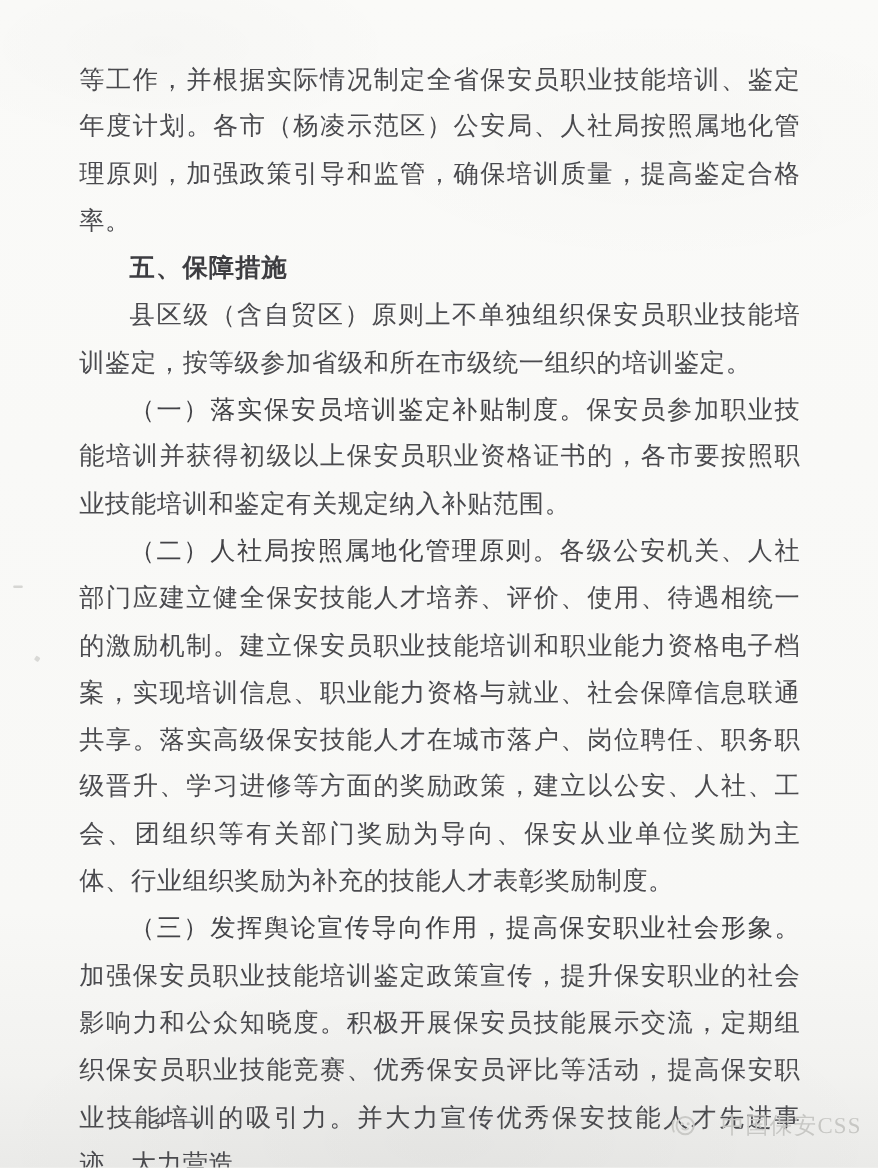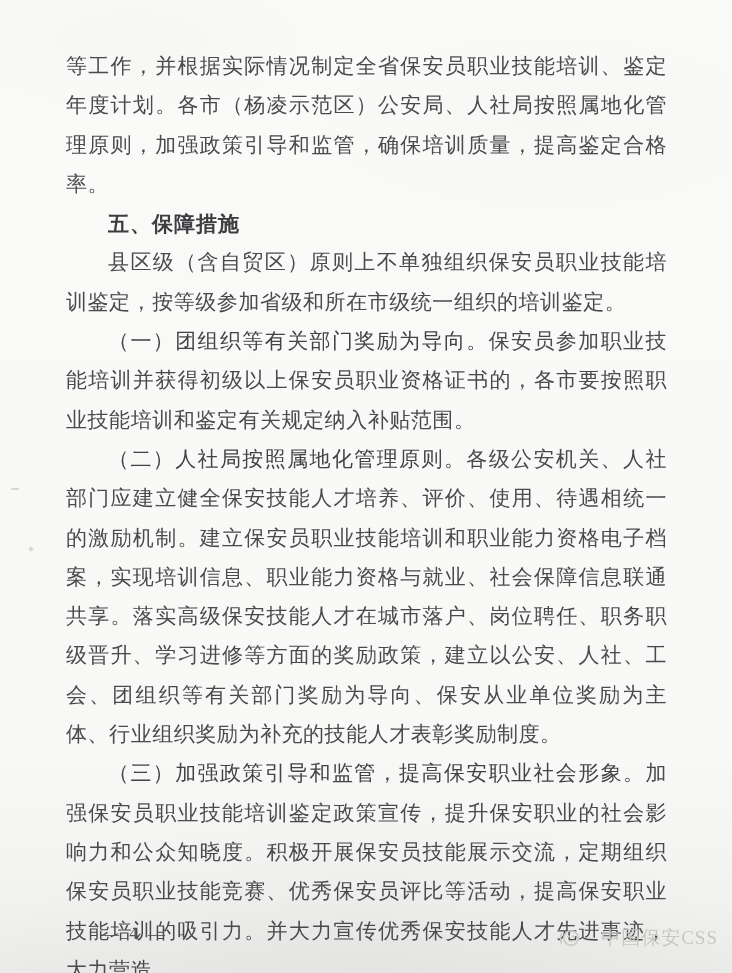--- a/index.html
+++ b/index.html
@@ -74,27 +74,27 @@
 
   <div class="content">
     <p class="para no-indent">
       <span>等工作，并根据实际情况制定全省保安员职业技能培训、鉴定年度计划。各市（杨凌示范区）公安局、人社局按照属地化管理原则，加强政策引导和监管，确保培训质量，提高鉴定合格率。</span>
     </p>
     <p class="para heading">五、保障措施</p>
     <p class="para">
       <span>县区级（含自贸区）原则上不单独组织保安员职业技能培训鉴定，按等级参加省级和所在市级统一组织的培训鉴定。</span>
     </p>
     <p class="para">
-      <span class="lead">（一）团组织等有关部门奖励为导向。</span><span>保安员参加职业技能培训并获得初级以上保安员职业资格证书的，各市要按照职业技能培训和鉴定有关规定纳入补贴范围。</span>
+      <span class="lead">（一）落实保安员培训鉴定补贴制度。</span><span>保安员参加职业技能培训并获得初级以上保安员职业资格证书的，各市要按照职业技能培训和鉴定有关规定纳入补贴范围。</span>
     </p>
     <p class="para">
       <span class="lead">（二）人社局按照属地化管理原则。</span><span>各级公安机关、人社部门应建立健全保安技能人才培养、评价、使用、待遇相统一的激励机制。建立保安员职业技能培训和职业能力资格电子档案，实现培训信息、职业能力资格与就业、社会保障信息联通共享。落实高级保安技能人才在城市落户、岗位聘任、职务职级晋升、学习进修等方面的奖励政策，建立以公安、人社、工会、团组织等有关部门奖励为导向、保安从业单位奖励为主体、行业组织奖励为补充的技能人才表彰奖励制度。</span>
     </p>
     <p class="para">
-      <span class="lead">（三）加强政策引导和监管，提高保安职业社会形象。</span><span>加强保安员职业技能培训鉴定政策宣传，提升保安职业的社会影响力和公众知晓度。积极开展保安员技能展示交流，定期组织保安员职业技能竞赛、优秀保安员评比等活动，提高保安职业技能培训的吸引力。并大力宣传优秀保安技能人才先进事迹，大力营造</span>
+      <span class="lead">（三）发挥舆论宣传导向作用，提高保安职业社会形象。</span><span>加强保安员职业技能培训鉴定政策宣传，提升保安职业的社会影响力和公众知晓度。积极开展保安员技能展示交流，定期组织保安员职业技能竞赛、优秀保安员评比等活动，提高保安职业技能培训的吸引力。并大力宣传优秀保安技能人才先进事迹，大力营造</span>
     </p>
   </div>
 
   <div class="footer-pagenum">— 4 —</div>
 
   <div class="watermark">
     <span class="wm-icon">
       <svg viewBox="0 0 24 24" width="24" height="24">
         <path d="M3.5 8 Q1.5 12 3.5 17" fill="none" stroke="#c9c9c6" stroke-width="1.6" stroke-linecap="round"></path>
         <circle cx="13" cy="12" r="7.2" fill="none" stroke="#c9c9c6" stroke-width="1.6"></circle>

